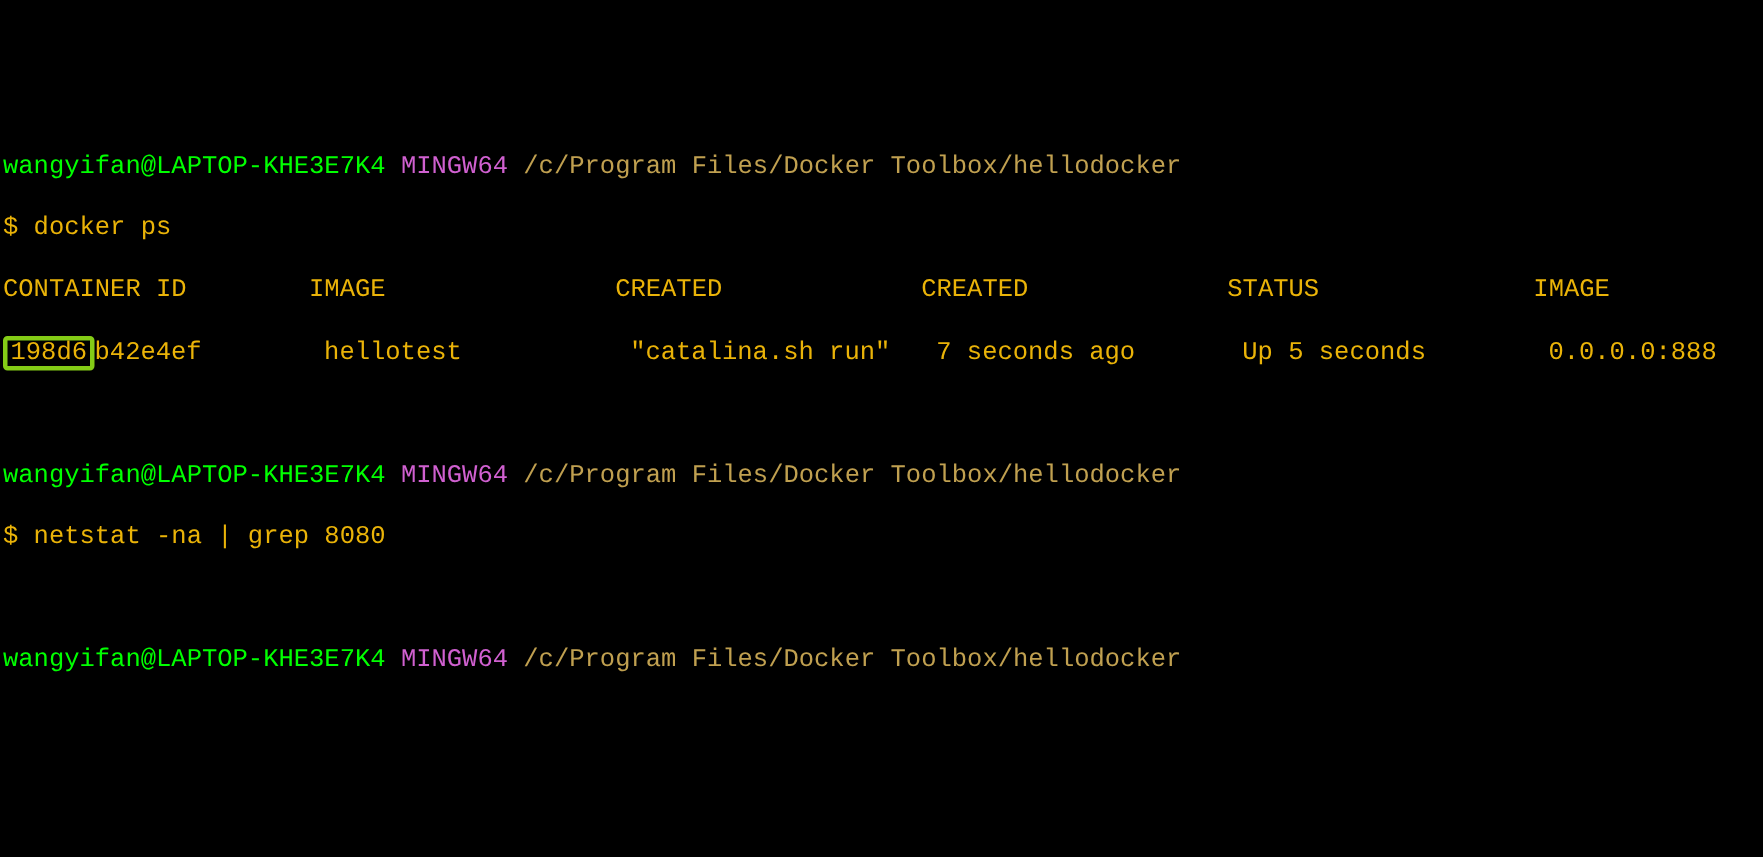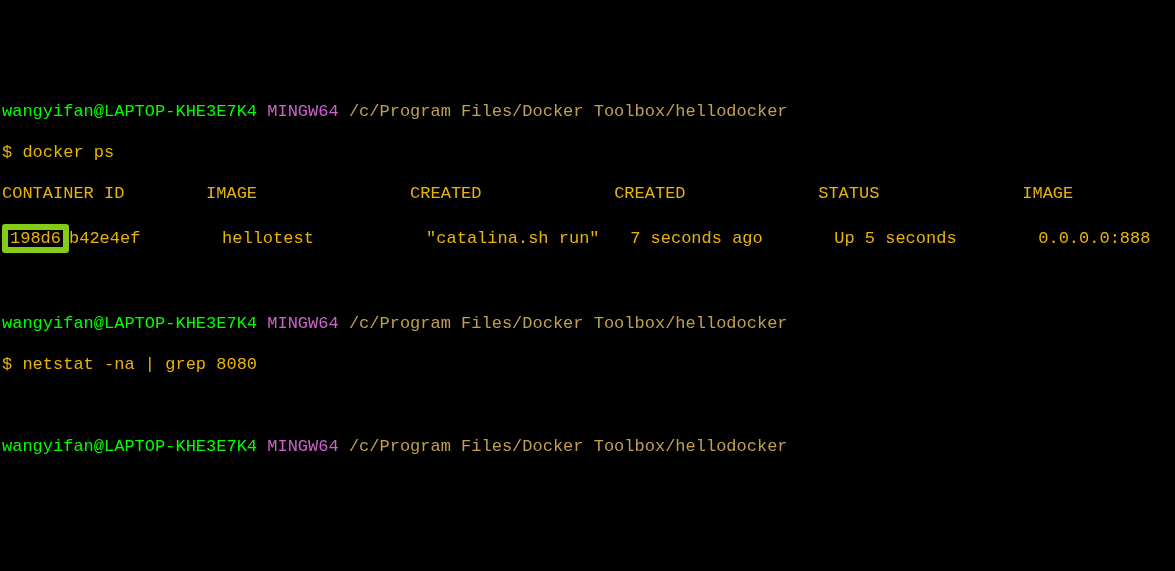--- a/index.html
+++ b/index.html
@@ -16,21 +16,21 @@
     height: 571px;
   }
   .term {
     padding: 0 2px;
   }
   .green { color: #00ff00; }
   .purple { color: #d060d0; }
   .yellow { color: #c0a050; }
   .white { color: #eab308; }
   .red-box {
-    border: 6px solid #84cc16;
+    border: 3px solid #84cc16;
     border-radius: 3px;
     padding: 0 2px;
     display: inline-block;
     line-height: 1;
   }
   .row { display: block; }
 </style>
 </head>
 <body>
 

